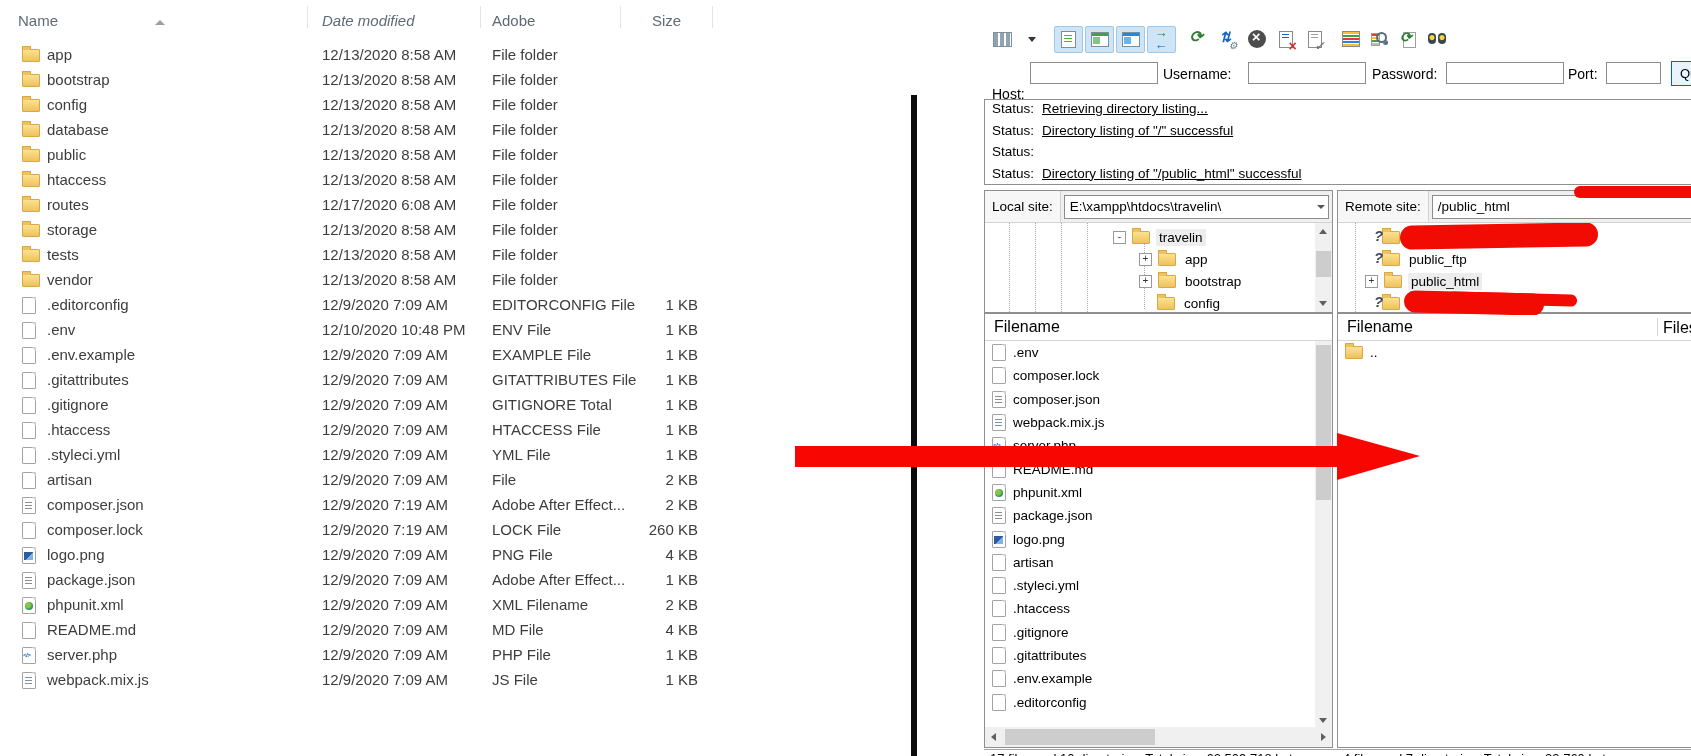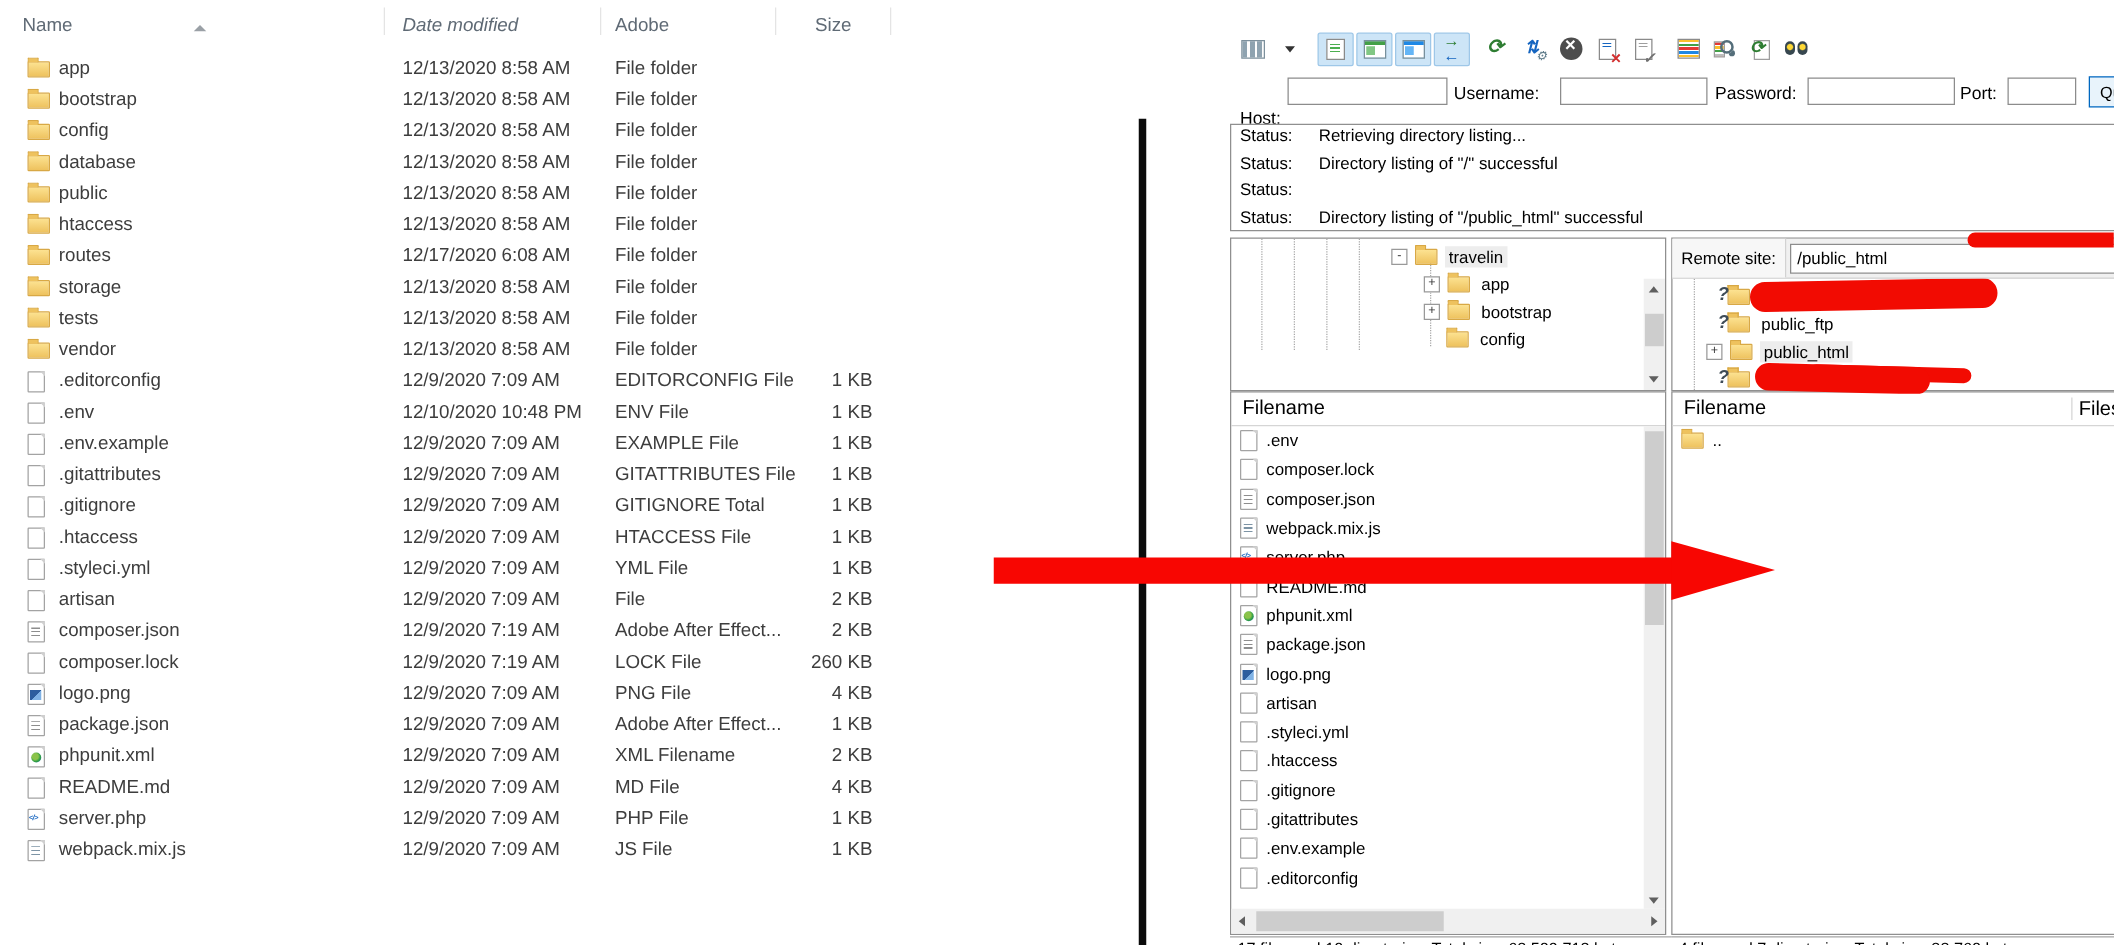--- a/index.html
+++ b/index.html
@@ -76,21 +76,21 @@
   .tb-find::before{content:"";position:absolute;left:0;top:0;width:8px;height:11px;border-radius:4px;background:radial-gradient(circle at 50% 42%,#fdd835 0 2px,#37474f 3px);}
   .tb-find::after{content:"";position:absolute;right:1px;top:0;width:8px;height:11px;border-radius:4px;background:radial-gradient(circle at 50% 42%,#fdd835 0 2px,#37474f 3px);}
   
   .qlabel{font-size:14px;color:#000;}
   .qinput{position:absolute;border:1px solid #8c8c8c;background:#fff;height:20px;font-size:13px;padding:0 4px;box-sizing:content-box;}
   #qc-btn{position:absolute;left:1671px;top:61px;width:96px;height:25px;border:1px solid #0067c0;background:#e8f3fb;font-size:13px;color:#000;text-align:left;padding-left:8px;overflow:hidden;white-space:nowrap;}
   
   #statuslog{left:984px;top:99px;width:712px;height:84px;border:1px solid #8f8f8f;background:#fff;overflow:hidden;font-size:13.5px;}
   .sline{height:20.5px;display:flex;padding-top:1px;}
   .sl{width:50px;margin-left:7px;flex:none;color:#000;}
-  .sm{margin-left:13px;color:#000;white-space:nowrap;}
+  .sm{margin-left:0;color:#000;white-space:nowrap;text-decoration:underline;}
   
   .pane{position:absolute;border:1px solid #8f8f8f;background:#fff;box-sizing:border-box;}
   .sitebar{height:31px;background:#f0f0f0;border-bottom:1px solid #d2d2d2;display:flex;align-items:center;}
   .sitelabel{font-size:13.5px;color:#000;padding:0 7px;height:100%;display:flex;align-items:center;border-right:1px solid #d2d2d2;background:#f7f7f7;flex:none;}
   .combo{flex:1;height:22px;margin:0 3px;border:1px solid #8c8c8c;background:#fff;display:flex;align-items:center;font-size:13.5px;overflow:hidden;}
   .combo .path{padding-left:5px;white-space:nowrap;}
   .chev{margin-left:auto;width:15px;flex:none;display:flex;justify-content:center;}
   .chev::after{content:"";width:0;height:0;border-left:4px solid transparent;border-right:4px solid transparent;border-top:4px solid #555;}
   .treearea{position:relative;height:89px;overflow:hidden;padding-top:3px;}
   .trow{height:22px;display:flex;align-items:center;font-size:13.5px;color:#000;position:relative;}
@@ -418,20 +418,27 @@
     <div class="sline">
       <span class="sl">Status:</span>
     </div>
     <div class="sline">
       <span class="sl">Status:</span>
       <span class="sm">Directory listing of "/public_html" successful</span>
     </div>
   </div>
 
 <div class="pane" style="left:984px;top:190px;width:349px;height:123px;">
+  <div class="sitebar">
+    <span class="sitelabel">Local site:</span>
+    <span class="combo">
+      <span class="path">E:\xampp\htdocs\travelin\</span>
+      <span class="chev"></span>
+    </span>
+  </div>
   <div class="treearea">
     <span class="guide" style="left:24px;top:0;height:89px;"></span>
     <span class="guide" style="left:50px;top:0;height:89px;"></span>
     <span class="guide" style="left:76px;top:0;height:89px;"></span>
     <span class="guide" style="left:102px;top:0;height:89px;"></span>
     <span class="guide" style="left:159px;top:16px;height:70px;"></span>
 
   <div class="trow lt-root selected">
         <span class="expander">-</span>
         <i class="icon folder"></i>

